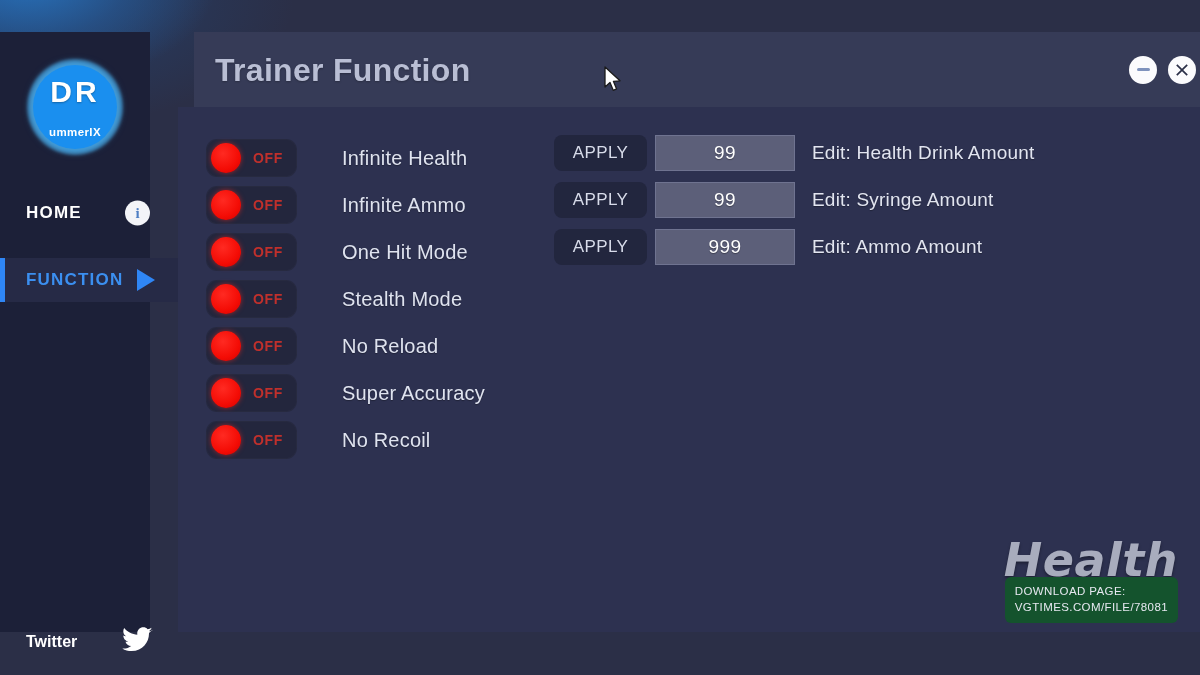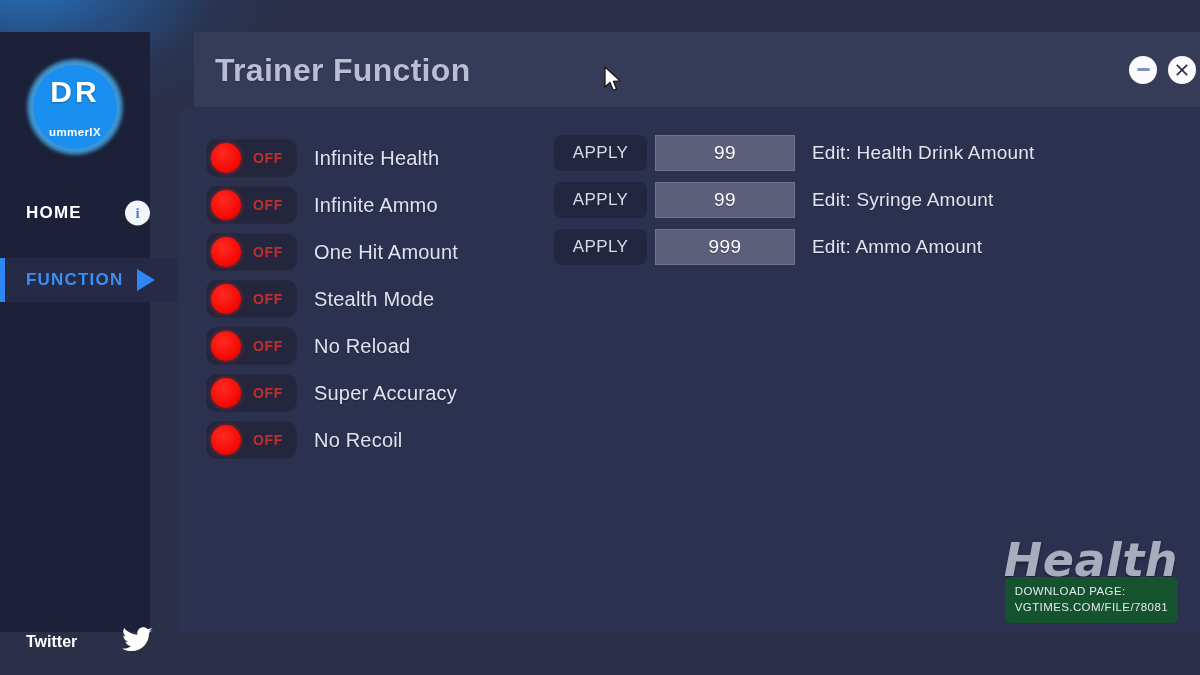--- a/index.html
+++ b/index.html
@@ -110,21 +110,21 @@
   .win-close { right:20px; }
   .min-dash { width:13px; height:2.5px; background:#7f93bd; border-radius:2px; }
 
   
   .content {
     position:absolute; left:178px; top:107px; width:1022px; height:525px;
     background:#2d3150;
   }
 
   .toggle-row {
-    position:absolute; left:28px; display:flex; align-items:center;
+    position:absolute; left:28px; display:flex; align-items:center;gap:28px;
   }
   .toggle-pill {
     width:91px; height:38px; border-radius:11px; background:#23263d;
     display:flex; align-items:center; position:relative;
     box-shadow:inset 0 0 0 1px rgba(255,255,255,0.02);
   }
   .toggle-knob {
     width:30px; height:30px; border-radius:50%;
     background:radial-gradient(circle at 40% 35%, #ff2a22 0%, #f40c05 60%, #d00000 100%);
     margin-left:5px;
@@ -243,21 +243,21 @@
         <span class="toggle-state">OFF</span>
       </div>
       <span class="toggle-label">Infinite Ammo</span>
     </div>
 
     <div class="toggle-row" style="top:126px">
       <div class="toggle-pill">
         <span class="toggle-knob"></span>
         <span class="toggle-state">OFF</span>
       </div>
-      <span class="toggle-label">One Hit Amount</span>
+      <span class="toggle-label">One Hit Mode</span>
     </div>
 
     <div class="toggle-row" style="top:173px">
       <div class="toggle-pill">
         <span class="toggle-knob"></span>
         <span class="toggle-state">OFF</span>
       </div>
       <span class="toggle-label">Stealth Mode</span>
     </div>
 

